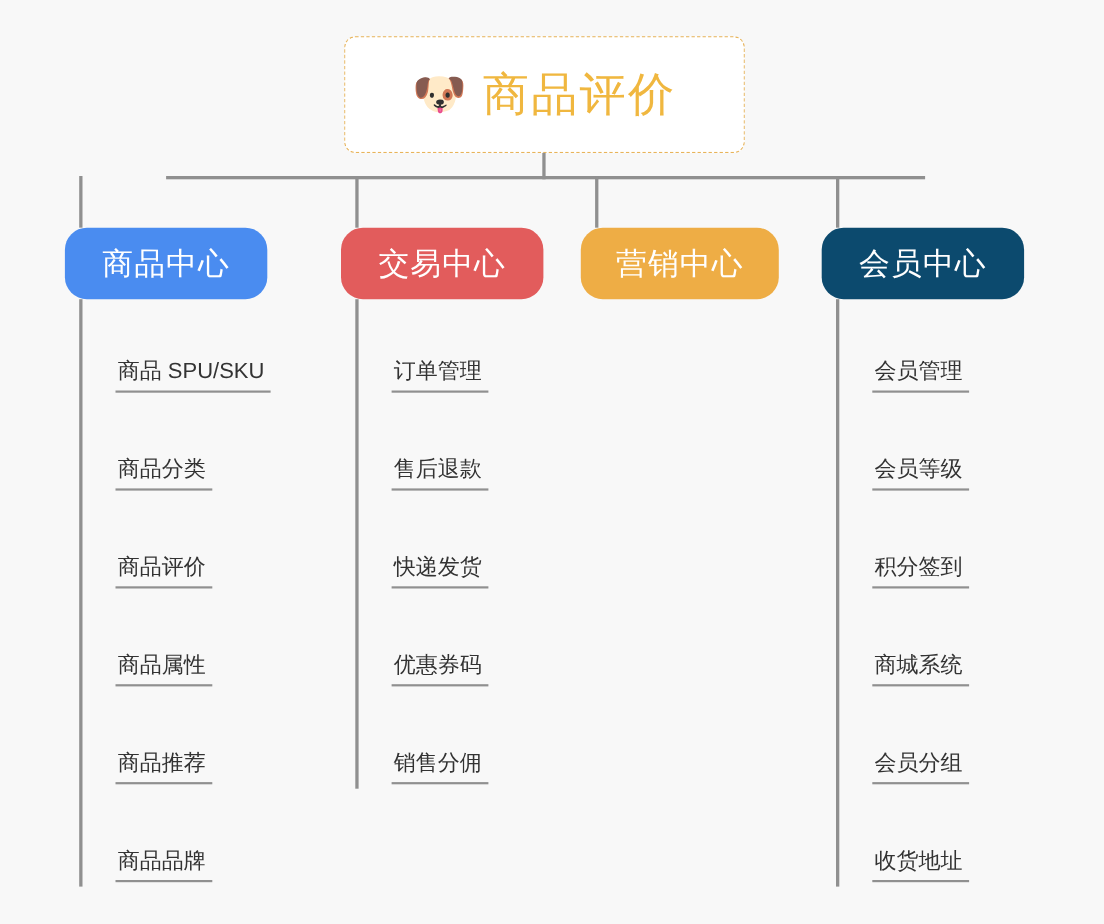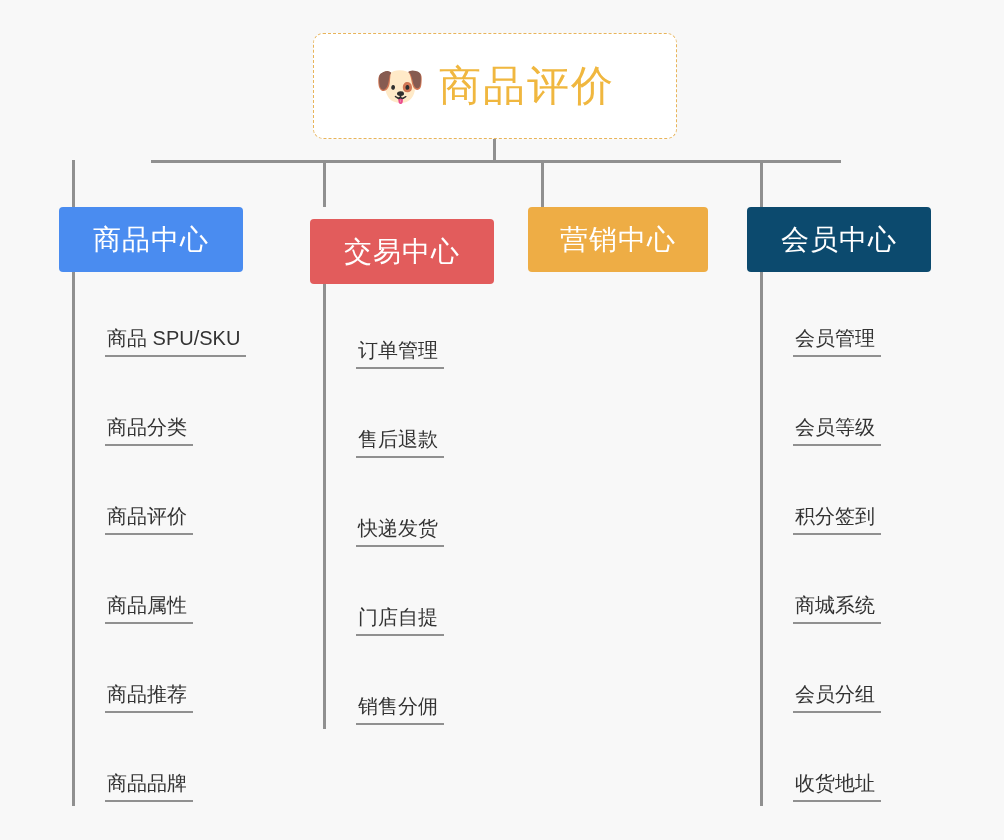--- a/index.html
+++ b/index.html
@@ -73,21 +73,21 @@
   }
 
   
   .column {
     position: absolute;
     top: 207px;
   }
   .cat-header {
     box-sizing: border-box;
     height: 65px;
-    border-radius: 4px;
+    border-radius: 20px;
     display: flex;
     align-items: center;
     justify-content: center;
     color: #ffffff;
     font-size: 28px;
     letter-spacing: 1px;
     white-space: nowrap;
   }
   .branch {
     position: relative;
@@ -151,33 +151,33 @@
           </div>
           <div class="leaf">
             <span class="leaf-label">商品推荐</span>
           </div>
           <div class="leaf">
             <span class="leaf-label">商品品牌</span>
           </div>
         </div>
       </div>
       <div class="column" style="left: 310px; width: 184px;">
-        <div class="cat-header" style="background: rgb(226, 92, 92); width: 184px; margin-top: 12px;">交易中心</div>
+        <div class="cat-header" style="background: rgb(226, 92, 92); width: 184px;">交易中心</div>
         <div class="branch">
           <div class="leaf">
             <span class="leaf-label">订单管理</span>
           </div>
           <div class="leaf">
             <span class="leaf-label">售后退款</span>
           </div>
           <div class="leaf">
             <span class="leaf-label">快递发货</span>
           </div>
           <div class="leaf">
-            <span class="leaf-label">门店自提</span>
+            <span class="leaf-label">优惠券码</span>
           </div>
           <div class="leaf">
             <span class="leaf-label">销售分佣</span>
           </div>
         </div>
       </div>
       <div class="column" style="left: 528px; width: 184px;">
         <div class="cat-header" style="background: rgb(238, 173, 69); width: 180px;">营销中心</div>
       </div>
       <div class="column" style="left: 747px; width: 184px;">

